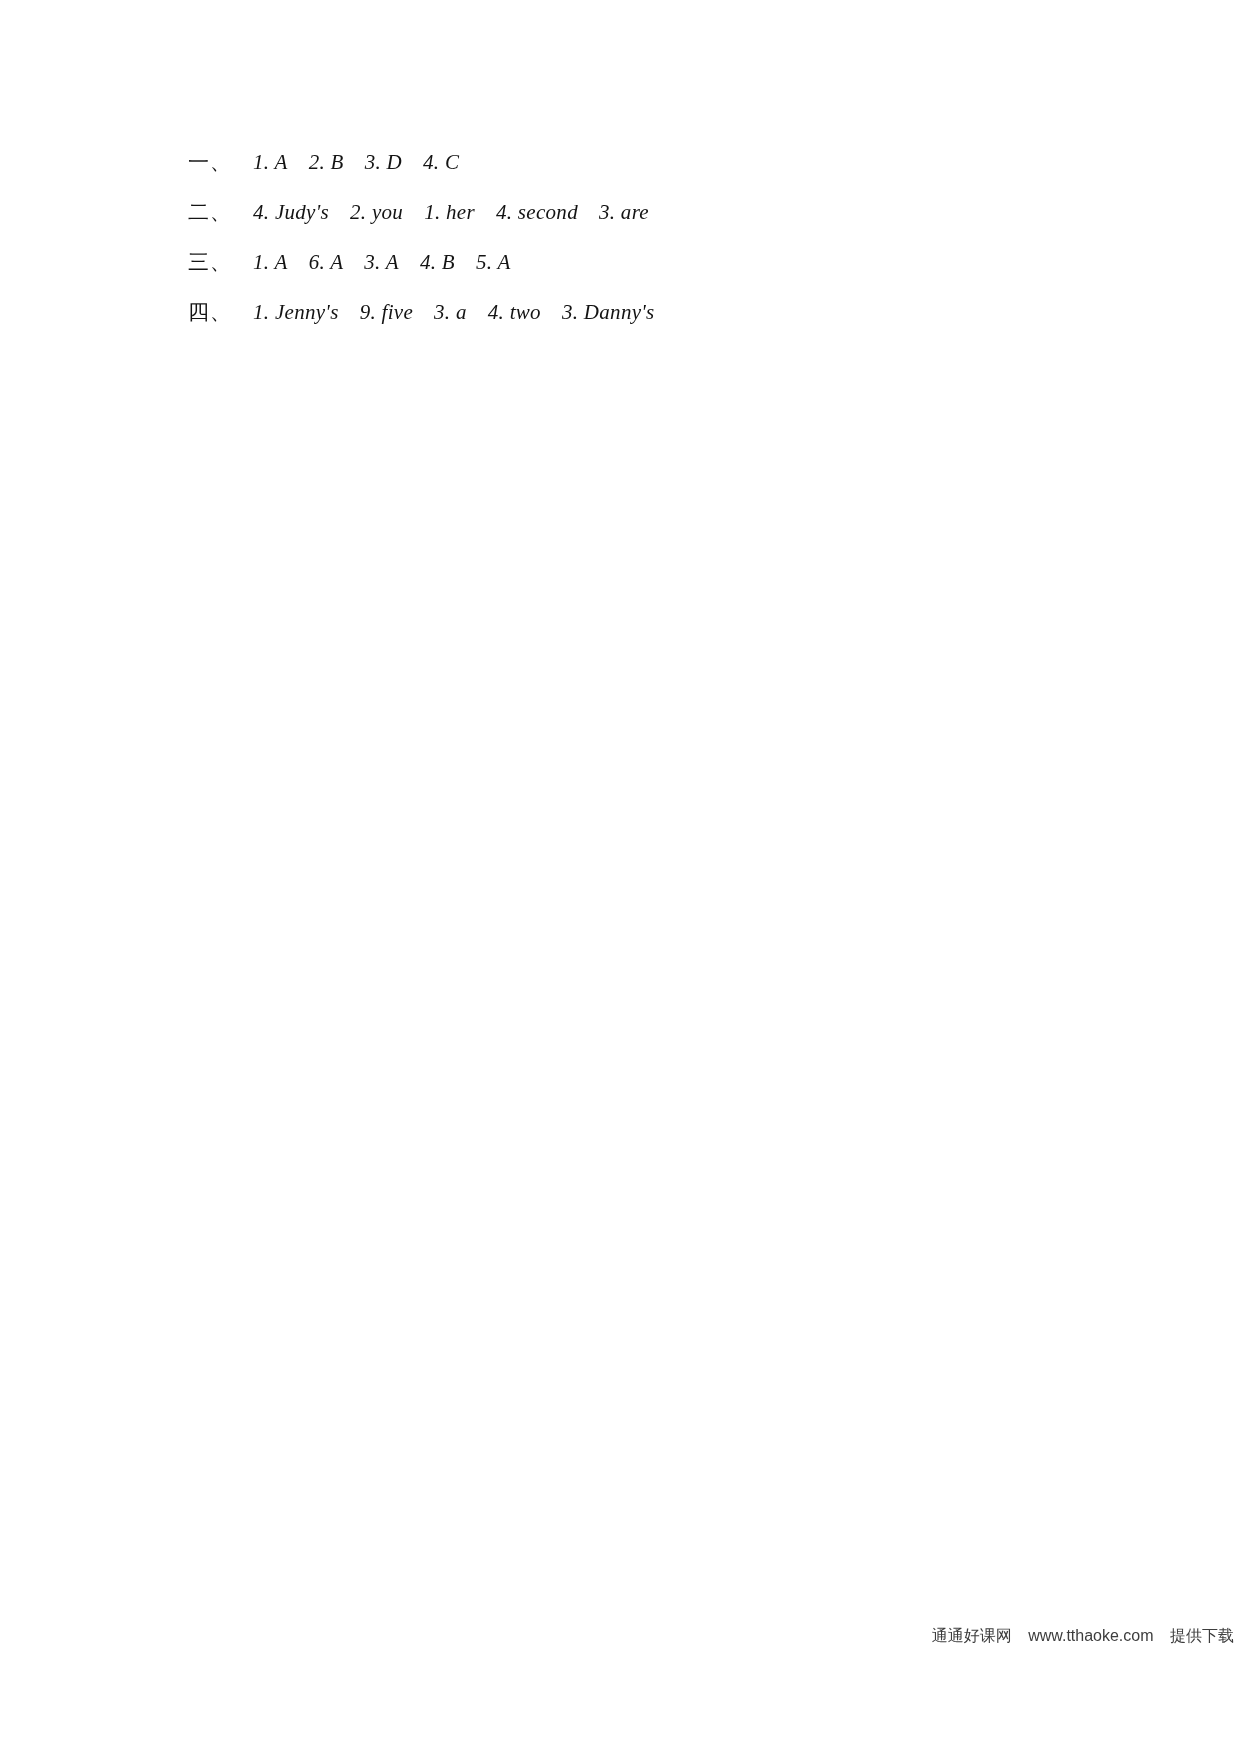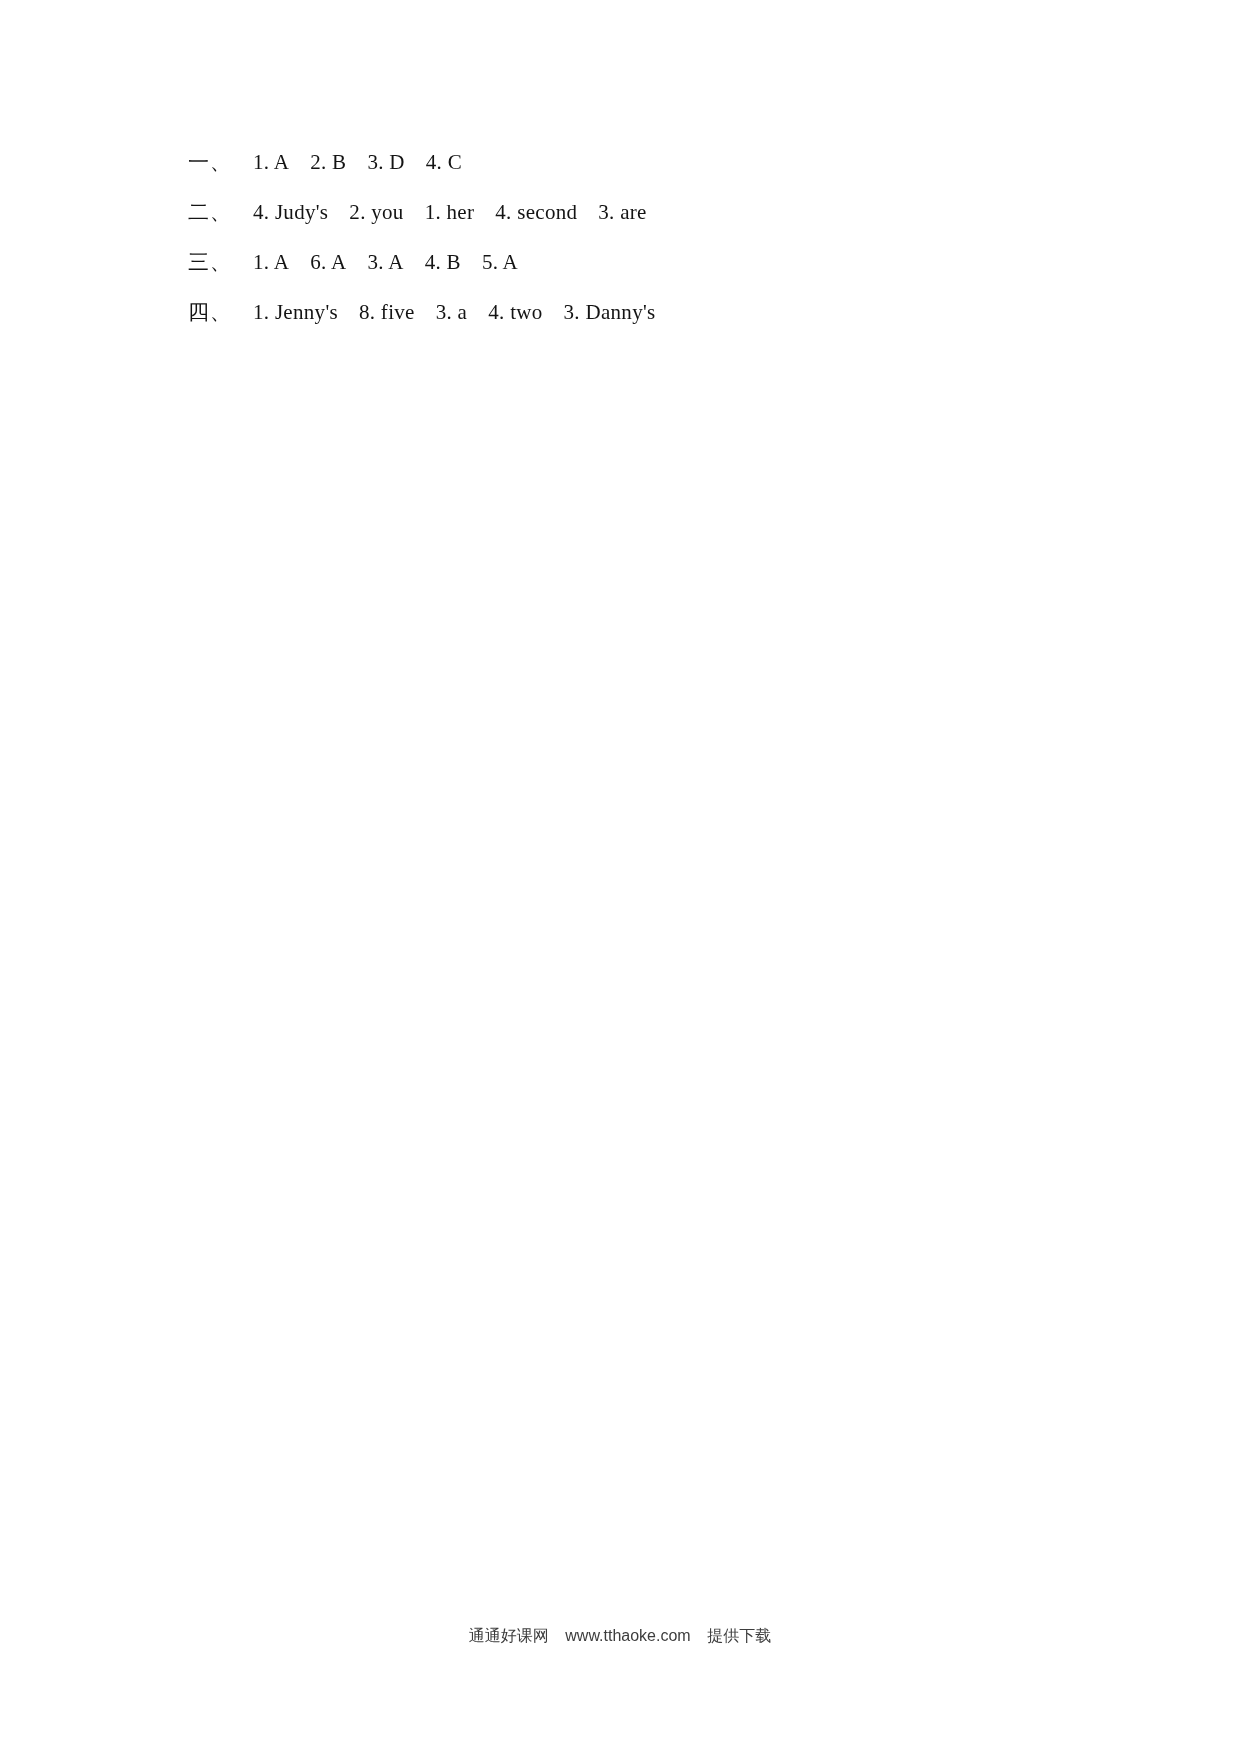--- a/index.html
+++ b/index.html
@@ -28,27 +28,28 @@
     white-space: nowrap;
     font-size: 21px;
     line-height: 24px;
     margin-bottom: 26px; 
   }
   .section-label {
     letter-spacing: 1px;
   }
   .answer-item {
     letter-spacing: 0.3px;
+    font-style: italic;
   }
   .footer {
     position: absolute;
     left: 0;
     right: 0;
     top: 1626px;
-    text-align: center;
+    text-align: right;
     font-family: "Liberation Sans", sans-serif;
     font-size: 16px;
     color: #3d3d3d;
     white-space: nowrap;
   }
   .footer span {
     margin: 0 6px;
   }
 </style>
 </head>
@@ -80,21 +81,21 @@
       <span class="answer-item">1. A</span>
       <span class="answer-item">6. A</span>
       <span class="answer-item">3. A</span>
       <span class="answer-item">4. B</span>
       <span class="answer-item">5. A</span>
     </div>
 
     <div class="answer-line">
       <span class="section-label">四、</span>
       <span class="answer-item">1. Jenny's</span>
-      <span class="answer-item">8. five</span>
+      <span class="answer-item">9. five</span>
       <span class="answer-item">3. a</span>
       <span class="answer-item">4. two</span>
       <span class="answer-item">3. Danny's</span>
     </div>
 
   </div>
 
   <div class="footer">
     <span>通通好课网</span>
     <span>www.tthaoke.com</span>

